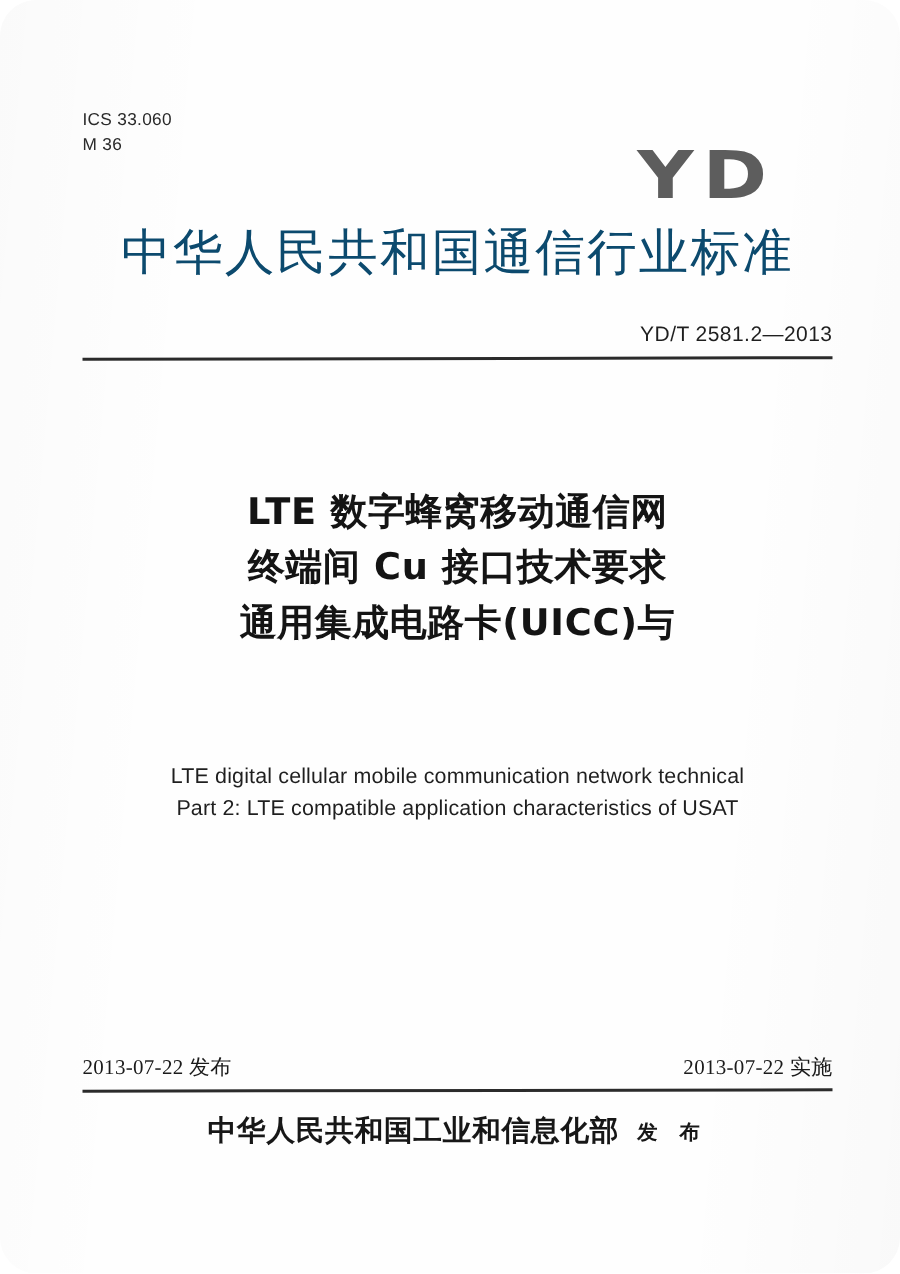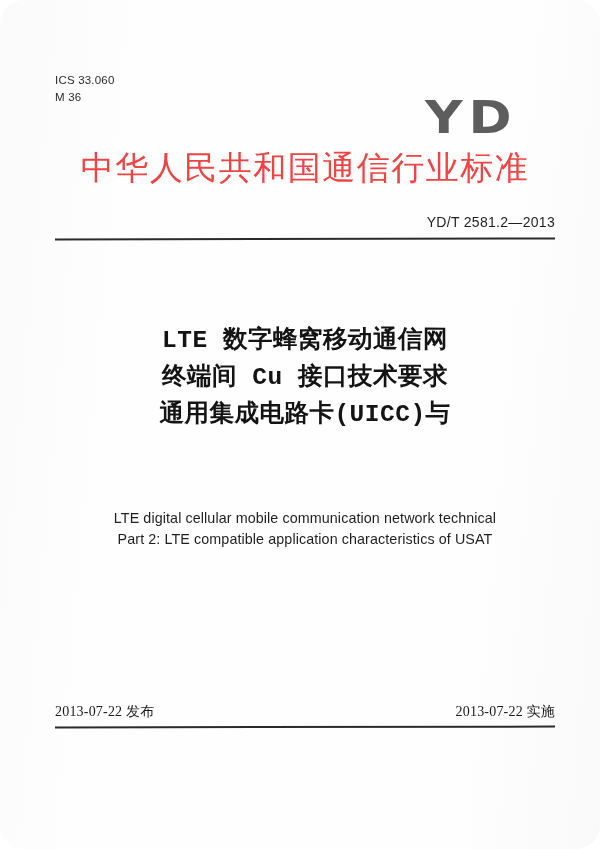--- a/index.html
+++ b/index.html
@@ -67,21 +67,21 @@
   
   .banner {
     position: absolute;
     top: 146px;
     left: 0;
     right: 0;
     text-align: center;
     font-family: "DejaVu Serif", serif;
     font-size: 33px;
     letter-spacing: 1.5px;
-    color: #ef4444;
+    color: #0c4a6e;
     white-space: nowrap;
   }
 
   
   .std-no {
     position: absolute;
     top: 214px;
     right: 0;
     font-size: 14px;
     letter-spacing: 0.3px;
@@ -107,21 +107,20 @@
     font-family: "DejaVu Sans", sans-serif;
     font-weight: bold;
     font-size: 24.5px;
     line-height: 37px;
     color: #141414;
     letter-spacing: 0.5px;
   }
   .title-cn .ln {
     display: block;
     white-space: nowrap;
-    font-family: Liberation Mono, monospace;
   }
 
   
   .title-en {
     position: absolute;
     top: 508px;
     left: 0;
     right: 0;
     text-align: center;
     font-size: 14.3px;
@@ -208,15 +207,18 @@
       <span class="ln">LTE digital cellular mobile communication network technical</span>
       <span class="ln">Part 2: LTE compatible application characteristics of USAT</span>
     </div>
 
     <div class="dates">
       <span>2013-07-22 发布</span>
       <span>2013-07-22 实施</span>
     </div>
     <div class="rule-bottom"></div>
 
+    <div class="issuer">
+      <span>中华人民共和国工业和信息化部</span><span class="verb">发 布</span>
+    </div>
 
   </div>
 </div>
 
 </body></html>

